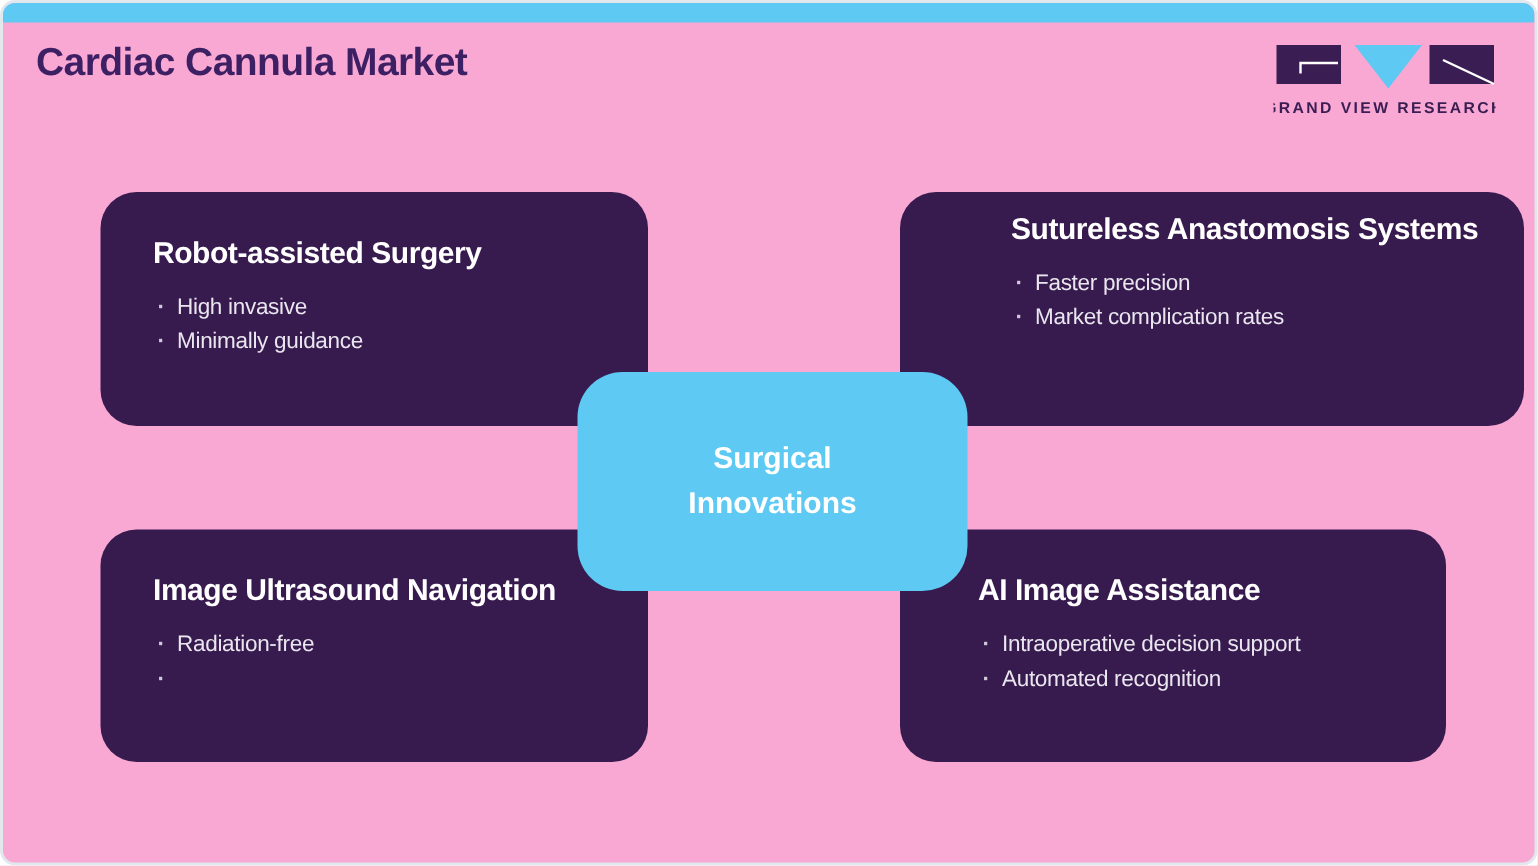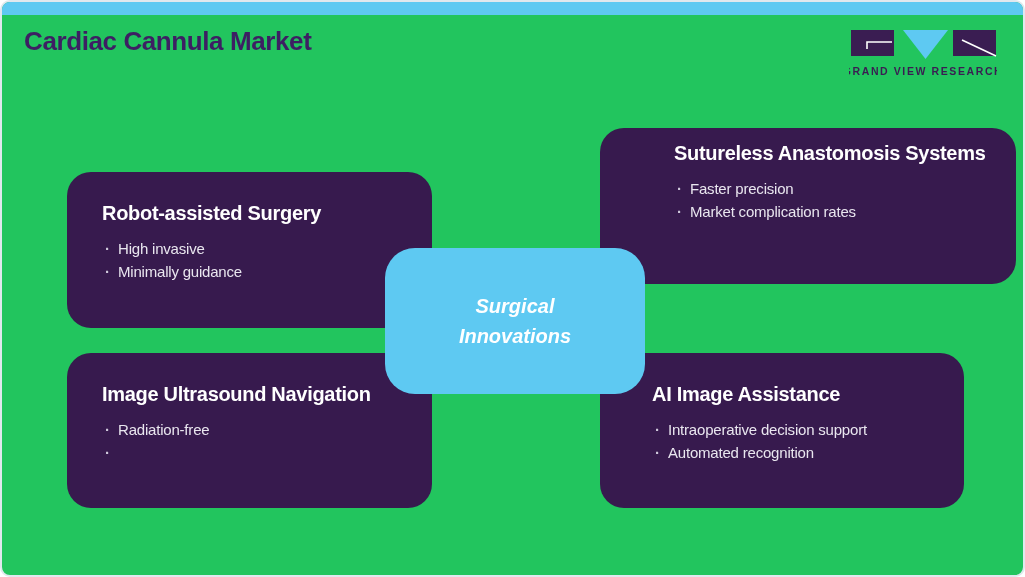--- a/index.html
+++ b/index.html
@@ -5,21 +5,21 @@
   * { margin: 0; padding: 0; box-sizing: border-box; }
   html, body { background: #ffffff; }
   body {
     font-family: "Liberation Sans", sans-serif;
     width: 1025px; height: 577px;
     position: relative;
   }
   .page {
     position: absolute; left: 0; top: 0;
     width: 1025px; height: 577px;
-    background: #22c55e;
+    background: #f9a8d4;
     border: 2px solid #e0e8ee;
     border-radius: 10px;
     overflow: hidden;
   }
   .top-bar {
     position: absolute; top: 0; left: 0; right: 0;
     height: 13px;
     background: #5ec9f2;
   }
   .page-title {
@@ -35,21 +35,21 @@
   .logo svg { display: block; }
   
   .box {
     position: absolute;
     width: 365px; height: 156px;
     background: #371a4e;
     border-radius: 24px;
     color: #ffffff;
     padding: 30px 18px 0 35px;
   }
-  .box--tl { left: 65px;  top: 126px; margin-top: 44px; }
+  .box--tl { left: 65px;  top: 126px; }
   .box--tr { left: 598px; top: 126px; width: 416px; padding-left: 74px; padding-top: 14px; }
   .box--bl { left: 65px;  top: 351px; height: 155px; }
   .box--br { left: 598px; top: 351px; width: 364px; height: 155px; padding-left: 52px; }
   .box-title {
     font-size: 20px; font-weight: 700;
     line-height: 23px;
     letter-spacing: -0.3px;
     margin-bottom: 13px;
     color: #ffffff;
   }
@@ -75,21 +75,20 @@
     border-radius: 30px;
     z-index: 5;
     display: flex; align-items: center; justify-content: center;
   }
   .center-label {
     width: 150px;
     text-align: center;
     font-size: 20px; font-weight: 700;
     line-height: 30px;
     color: #ffffff;
-    font-style: italic;
   }
 </style>
 </head>
 <body>
 
 <div class="page">
   <div class="top-bar"></div>
 
   <h1 class="page-title">Cardiac Cannula Market</h1>
 

